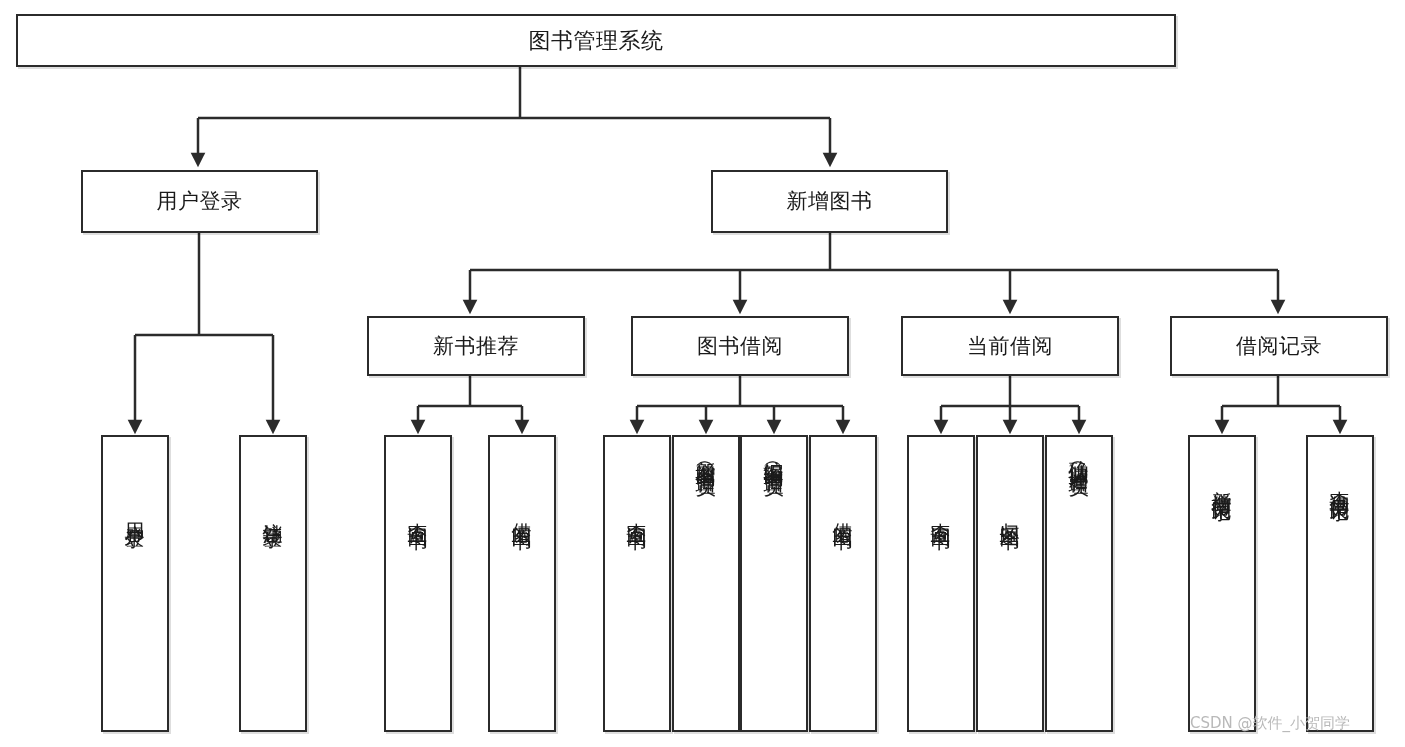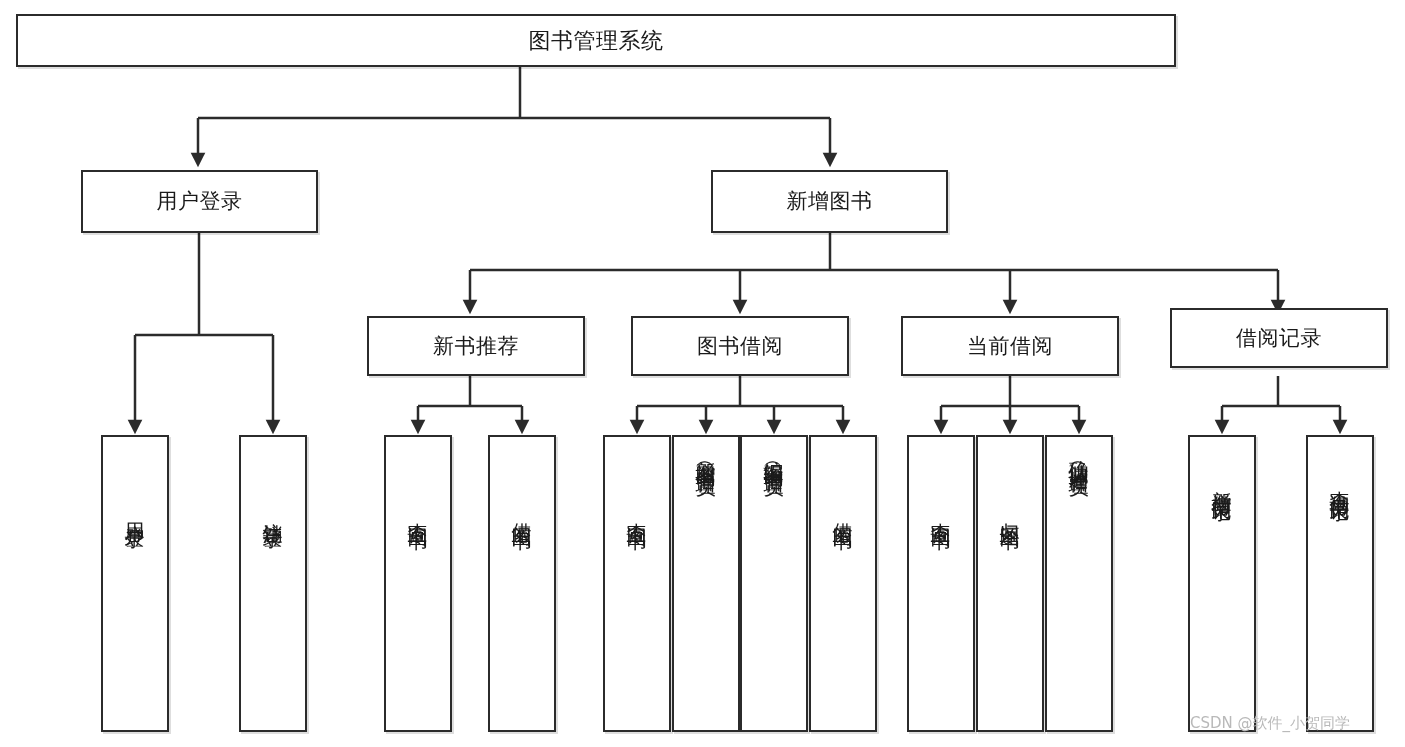--- a/index.html
+++ b/index.html
@@ -152,21 +152,21 @@
   </div>
 
   <div class="node horizontal" style="left:631px; top:316px; width:218px; height:60px;">
     <span class="node-label">图书借阅</span>
   </div>
 
   <div class="node horizontal" style="left:901px; top:316px; width:218px; height:60px;">
     <span class="node-label">当前借阅</span>
   </div>
 
-  <div class="node horizontal" style="left:1170px; top:308px; width:218px; height:60px;">
+  <div class="node horizontal" style="left:1170px; top:316px; width:218px; height:60px;">
     <span class="node-label">借阅记录</span>
   </div>
 
   <div class="node vertical mid" style="left:101px; top:435px; width:68px; height:297px;">
     <span class="node-label">用户登录</span>
   </div>
 
   <div class="node vertical mid" style="left:239px; top:435px; width:68px; height:297px;">
     <span class="node-label">注销登录</span>
   </div>

